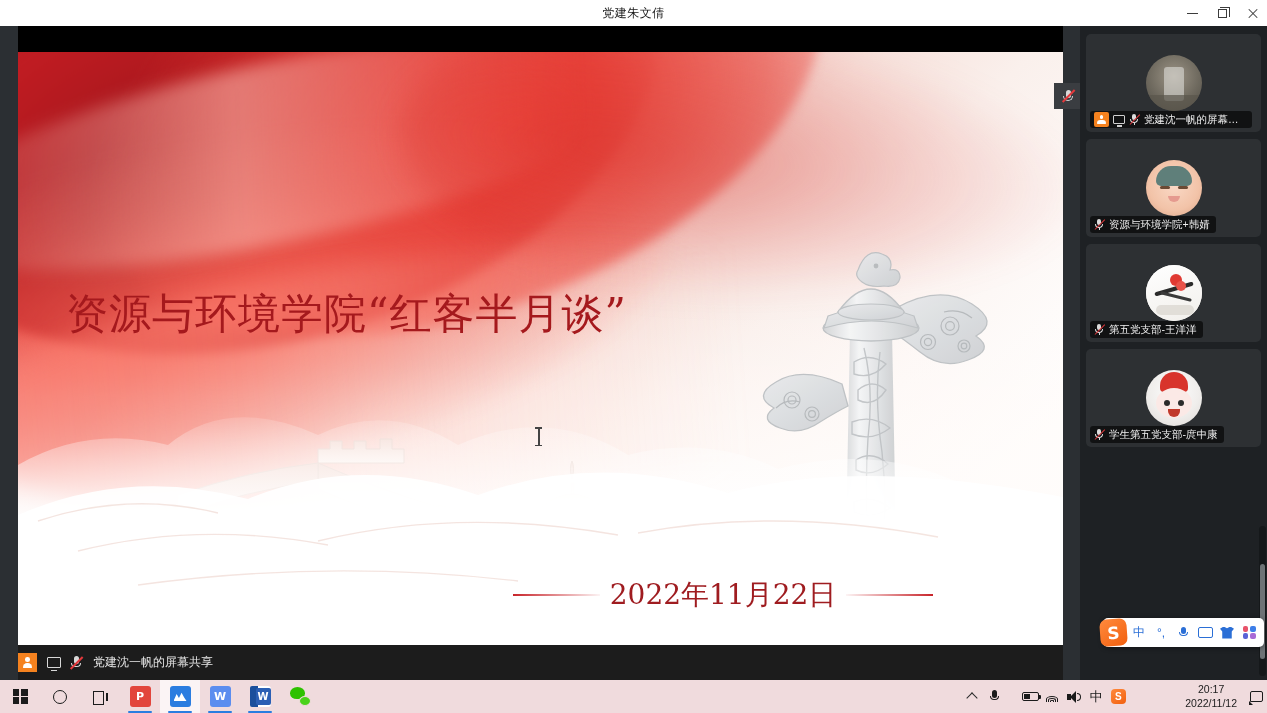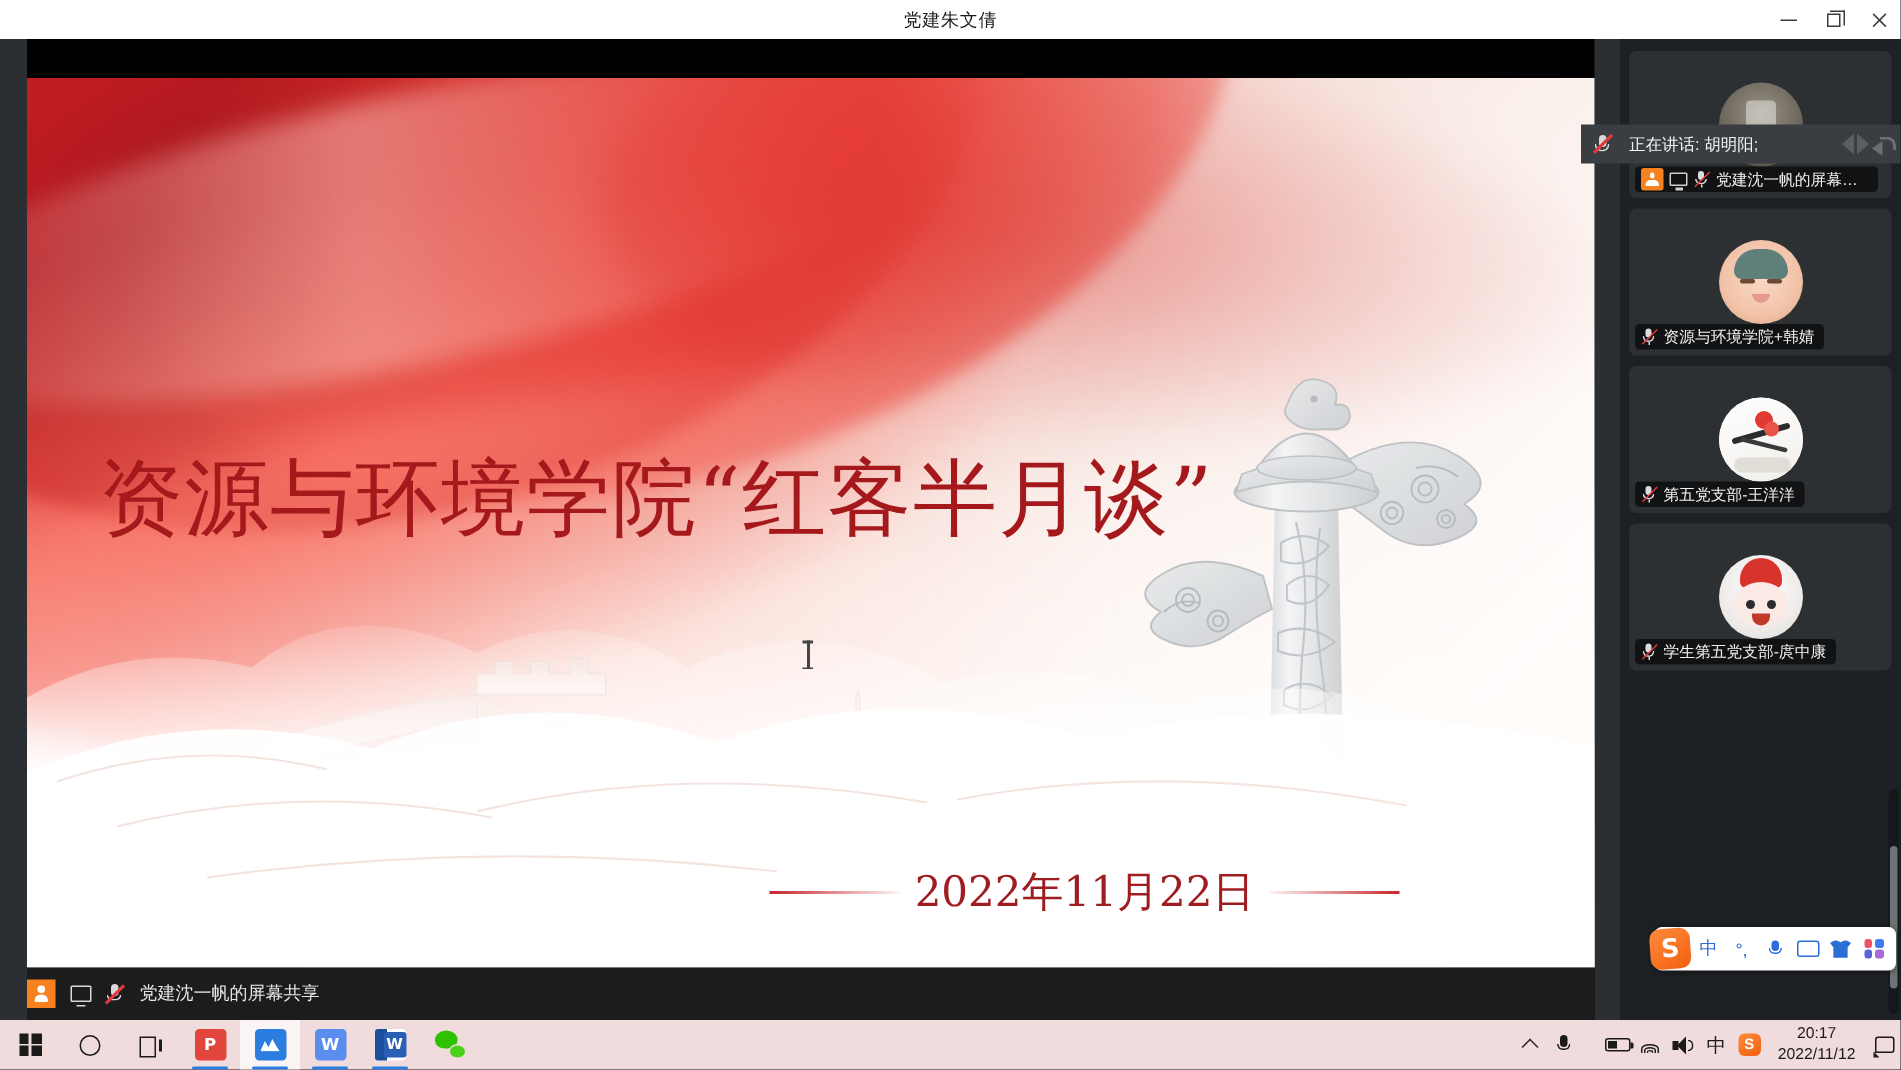--- a/index.html
+++ b/index.html
@@ -107,24 +107,24 @@
   
   #huabiao { position: absolute; left: 728px; top: 160px; width: 250px; height: 433px; }
   #huabiao svg { width: 100%; height: 100%; display:block; opacity: .95; }
 
   
   #cloudscape { position: absolute; left: 0; bottom: 0; width: 1045px; height: 300px; }
   #cloudscape svg { width: 100%; height: 100%; display: block; }
 
   
   #slide-title {
-    position: absolute; left: 48px; top: 250px;
+    position: absolute; left: 48px; top: 238px;
     width: 990px;
     font-family: "DejaVu Serif", "Liberation Serif", serif;
-    font-size: 56px; line-height: 1.12;
+    font-size: 42px; line-height: 1.12;
     color: #a5191d; white-space: nowrap;
     letter-spacing: 1px;
   }
   
   #slide-date-row {
     position: absolute; left: 495px; top: 518px;
     width: 420px; height: 50px;
     display: flex; align-items: center;
   }
   .date-rule {
@@ -422,21 +422,21 @@
     border-right:6px solid #1b1b1b; }
   .tray-vol .w1 { position:absolute; right:0; top:2px; width:4px;height:8px;
     border:1.2px solid #1b1b1b; border-left:none; border-radius:0 5px 5px 0; }
   .tray-ime { font-size:13px; color:#1b1b1b; font-family:"DejaVu Sans", sans-serif; }
   .tray-sogou { width:15px;height:15px;border-radius:4px;
     background:linear-gradient(145deg,#ff8a3d,#f2600f);
     display:flex;align-items:center;justify-content:center;
     color:#fff; font-size:10px; font-weight:bold; }
   .tb-clock {
     display:flex; flex-direction:column; align-items:center; justify-content:center;
-    height:22px; padding:0 8px; font-size:10.5px; color:#1b1b1b; line-height:1.32;
+    height:22px; padding:0 8px; font-size:10.5px; color:#1b1b1b; line-height:1.32;margin-left:48px;
   }
   .tb-notif { width:22px;height:33px;display:flex;align-items:center;justify-content:center; }
   .notif-box { width:13px;height:11px;border:1.4px solid #1b1b1b;border-radius:2px 2px 2px 0;
     position:relative; }
   .notif-box::after { content:""; position:absolute; left:-1.4px; bottom:-4px;
     width:0;height:0;border-left:4px solid #1b1b1b; border-top:4px solid transparent; }
 </style>
 </head>
 <body>
 
@@ -691,28 +691,20 @@
     <div id="rail-scrollbar">
       <div class="thumb"></div>
     </div>
   </div>
 
   <div id="speaking-mic">
     <span class="icon-mic-muted">
       <span class="mbody"></span>
         <span class="mstand"></span>
         <span class="mslash"></span>
-    </span>
-  </div>
-  <div id="speaking-banner">
-    <span class="sp-text">正在讲话: 胡明阳;</span>
-    <span class="banner-ctrl">
-      <span class="chev"></span>
-      <span class="chev r"></span>
-      <span class="back-arrow"></span>
     </span>
   </div>
 
   <div id="ime-bar">
     <span class="sogou-logo">S</span>
     <span class="ime-item">中</span>
     <span class="ime-item">°,</span>
     <span class="ime-item">
       <span style="display:inline-block;width:7px;height:11px;position:relative;">
         <span style="position:absolute;left:1px;top:0;width:5px;height:6.5px;border-radius:2.5px;background:#2b6fd6;"></span>

